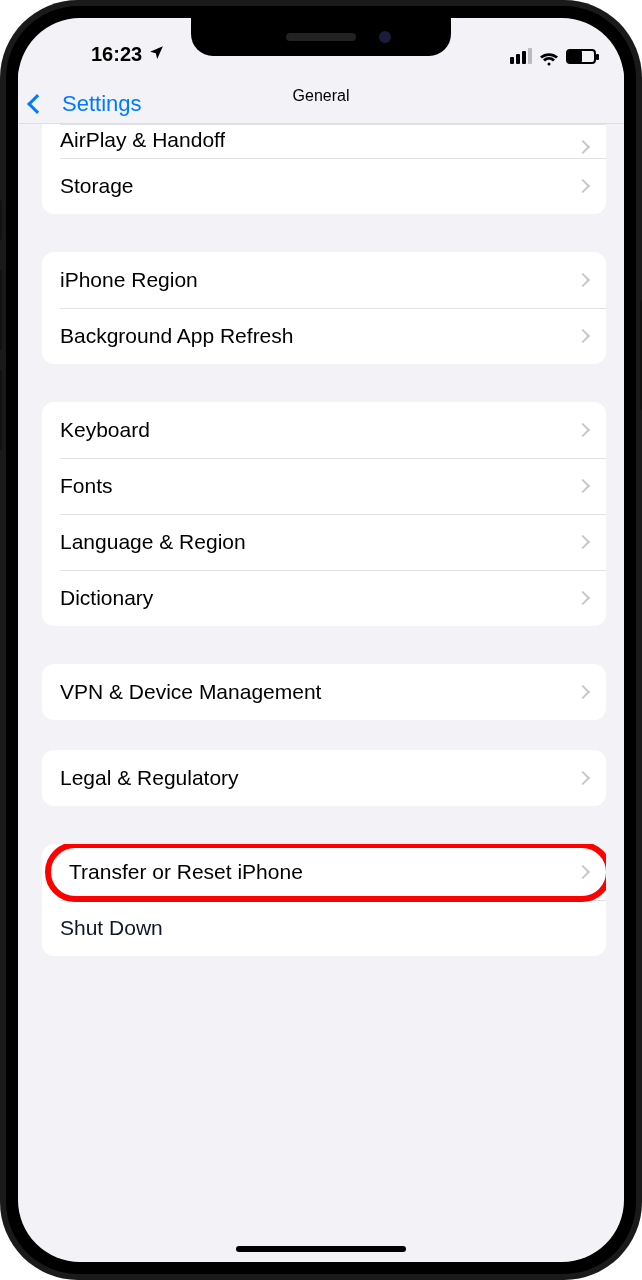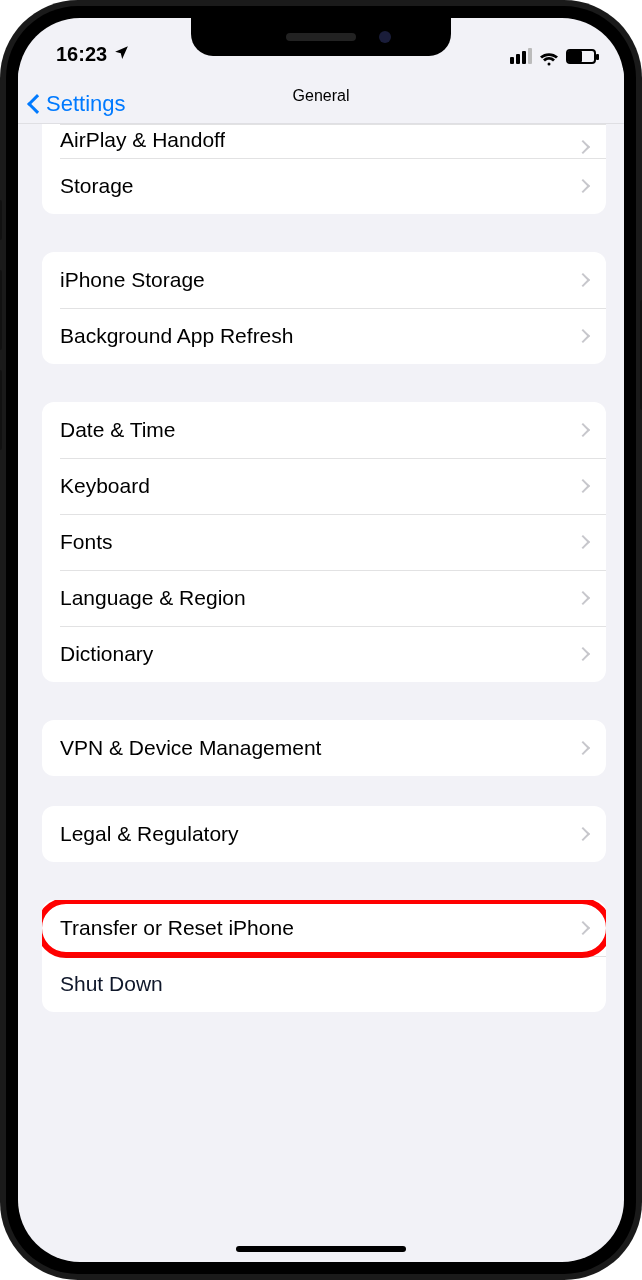--- a/index.html
+++ b/index.html
@@ -67,21 +67,21 @@
     position: relative;
     height: 50px;
     display: flex;
     align-items: flex-end;
     padding: 0 28px 0 38px;
     justify-content: space-between;
     font-weight: 600;
     font-size: 20px;
     color: #000;
   }
-  .status-left { display:flex; align-items:center; gap:6px; padding-bottom:2px;}
+  .status-left { display:flex; align-items:center; gap:6px; padding-bottom:2px;margin-left:35px;}
   .status-right { display:flex; align-items:center; gap:7px; padding-bottom:4px;}
   .loc-icon { display:inline-block; transform: rotate(0deg); }
   .sig-bars { display:flex; align-items:flex-end; gap:2px; }
   .sig-bars span { width:4px; background:#000; border-radius:1px;}
   .sig-bars span:nth-child(1){height:7px;}
   .sig-bars span:nth-child(2){height:10px;}
   .sig-bars span:nth-child(3){height:13px;}
   .sig-bars span:nth-child(4){height:16px; background:#bbb;}
   .battery { width:30px; height:15px; border:2px solid #000; border-radius:4px; position:relative;}
   .battery::after{content:""; position:absolute; right:-5px; top:3px; width:3px; height:6px; background:#000; border-radius:1px;}
@@ -105,21 +105,21 @@
   }
   .back-btn {
     position: absolute;
     left: 12px;
     top: 16px;
     bottom: 0;
     display: flex;
     align-items: center;
     color: #007aff;
     font-size: 22px;
-    gap: 0;
+    gap: 16px;
   }
   .chevron-left {
     display:inline-block;
     width:14px; height:14px;
     border-left:3px solid #007aff;
     border-bottom:3px solid #007aff;
     transform: rotate(45deg);
     margin-right:2px;
   }
 
@@ -157,20 +157,21 @@
     width:10px; height:10px;
     border-top:2.5px solid #c7c7cc;
     border-right:2.5px solid #c7c7cc;
     transform: rotate(45deg);
   }
   .row.link { color:#0f172a; }
 
   
   .highlight-ring {
     position: relative;
+    margin-left: 9px;
   }
   .highlight-ring::after {
     content:"";
     position:absolute;
     left:-6px; right:-6px; top:-2px; bottom:-2px;
     border: 6px solid #ff0000;
     border-radius: 34px;
     pointer-events: none;
   }
 
@@ -261,34 +262,30 @@
           <span class="chevron-right"></span>
         </div>
         <div class="row">
           <span class="label">Storage</span>
           <span class="chevron-right"></span>
         </div>
       </div>
 
       <div class="group">
         <div class="row">
-          <span class="label">iPhone Storage</span>
+          <span class="label">iPhone Region</span>
           <span class="chevron-right"></span>
         </div>
         <div class="row">
           <span class="label">Background App Refresh</span>
           <span class="chevron-right"></span>
         </div>
       </div>
 
       <div class="group">
-        <div class="row">
-          <span class="label">Date &amp; Time</span>
-          <span class="chevron-right"></span>
-        </div>
         <div class="row">
           <span class="label">Keyboard</span>
           <span class="chevron-right"></span>
         </div>
         <div class="row">
           <span class="label">Fonts</span>
           <span class="chevron-right"></span>
         </div>
         <div class="row">
           <span class="label">Language &amp; Region</span>

